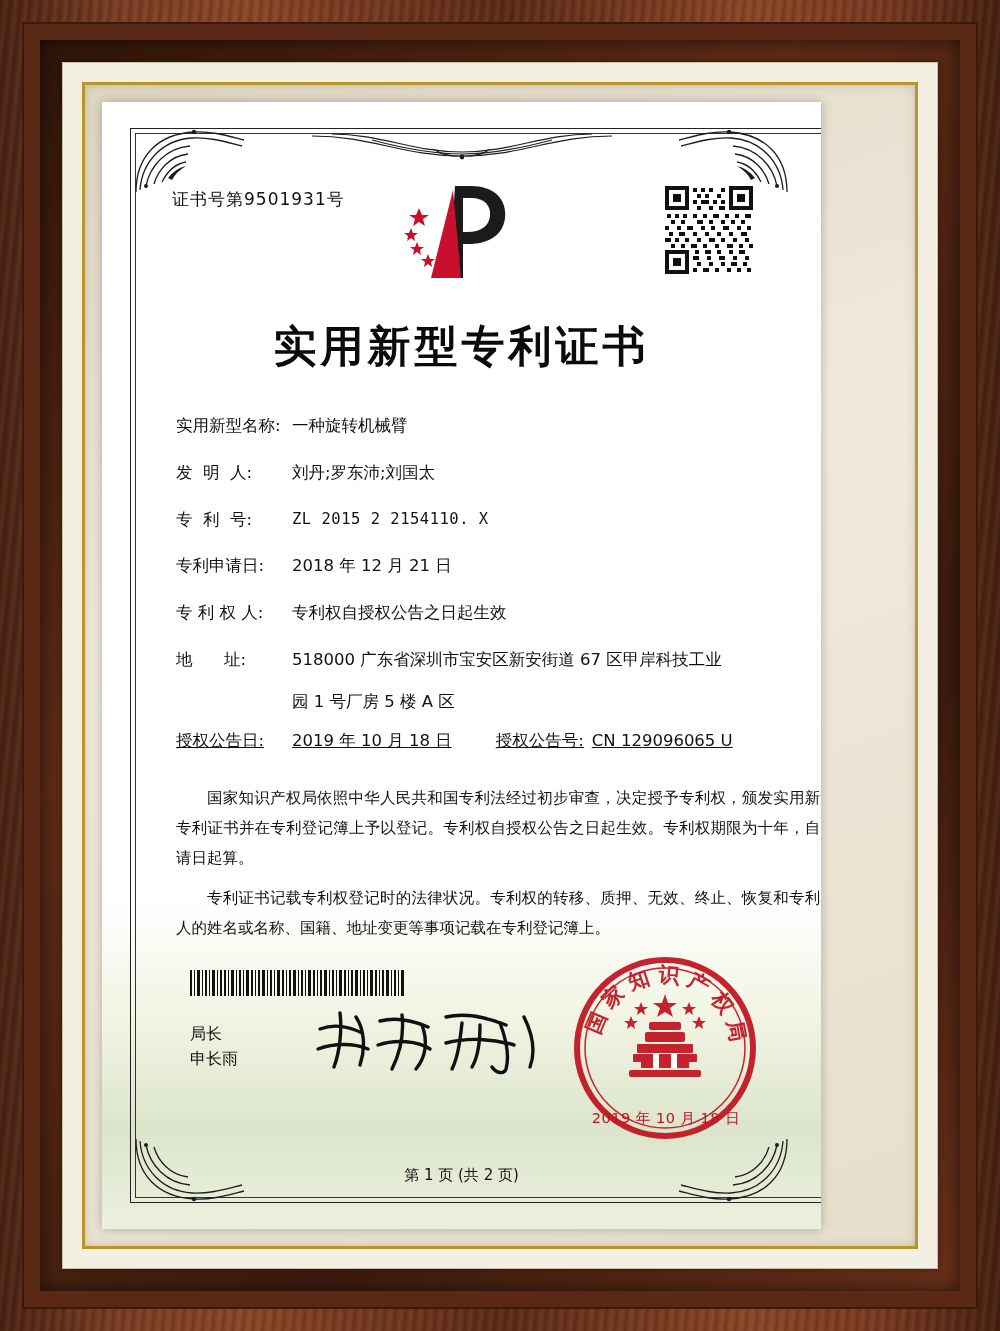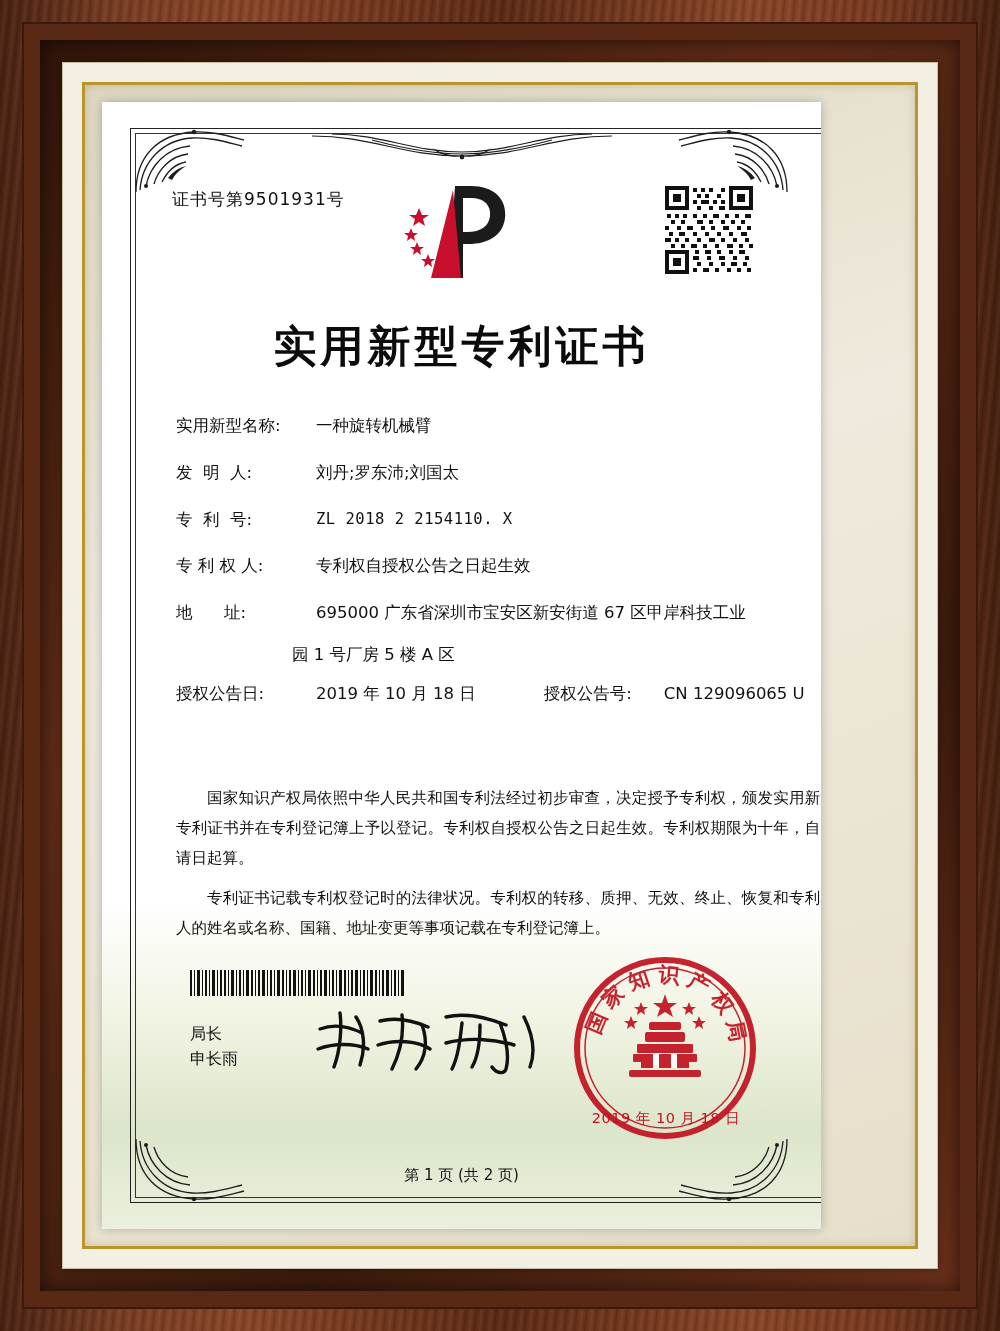--- a/index.html
+++ b/index.html
@@ -146,40 +146,39 @@
     width: 660px;
     font-size: 16.5px;
     color: #111;
     font-family: "DejaVu Sans", "Liberation Sans", sans-serif;
   }
   .field-row {
     display: flex;
     align-items: flex-start;
     margin-bottom: 22px;
     line-height: 1.5;
-    gap: 24px;
   }
   .field-label {
     width: 116px;
     flex: 0 0 116px;
     white-space: pre;
     font-size: 16.5px;
   }
   .field-value {
     flex: 1;
     font-size: 16.5px;
   }
   .field-value.mono {
     font-family: "DejaVu Sans Mono", "Liberation Mono", monospace;
     font-size: 15.5px;
     letter-spacing: 0.5px;
   }
   .field-row.addr { margin-bottom: 18px; }
   .addr-second { margin-left: 116px; margin-top: 2px; }
-  .field-row.dual { margin-bottom: 32px; }
+  .field-row.dual { margin-bottom: 32px; text-decoration: underline; }
   .dual-right-label { margin-left: 44px; }
   .dual-right-value { margin-left: 8px; }
 
   
   .paras {
     position: absolute;
     left: 74px; top: 672px;
     width: 660px;
     font-size: 15.5px;
     line-height: 1.95;
@@ -448,32 +447,36 @@
       <div class="field-value">一种旋转机械臂</div>
     </div>
 
     <div class="field-row">
       <div class="field-label">发  明  人:</div>
       <div class="field-value">刘丹;罗东沛;刘国太</div>
     </div>
 
     <div class="field-row">
       <div class="field-label">专  利  号:</div>
-      <div class="field-value mono">ZL 2018 2 2154110. X</div>
+      <div class="field-value mono">ZL 2015 2 2154110. X</div>
     </div>
 
+    <div class="field-row">
+      <div class="field-label">专利申请日:</div>
+      <div class="field-value">2018 年 12 月 21 日</div>
+    </div>
 
     <div class="field-row">
       <div class="field-label">专 利 权 人:</div>
       <div class="field-value">专利权自授权公告之日起生效</div>
     </div>
 
     <div class="field-row addr">
       <div class="field-label">地      址:</div>
-      <div class="field-value">695000  广东省深圳市宝安区新安街道 67 区甲岸科技工业</div>
+      <div class="field-value">518000  广东省深圳市宝安区新安街道 67 区甲岸科技工业</div>
     </div>
     <div class="addr-second">园 1 号厂房 5 楼 A 区</div>
 
     <div class="field-row dual" style="margin-top:16px;">
       <div class="field-label">授权公告日:</div>
       <div>2019 年 10 月 18 日</div>
       <div class="dual-right-label">授权公告号:</div>
       <div class="dual-right-value">CN 129096065 U</div>
     </div>
   </div>

